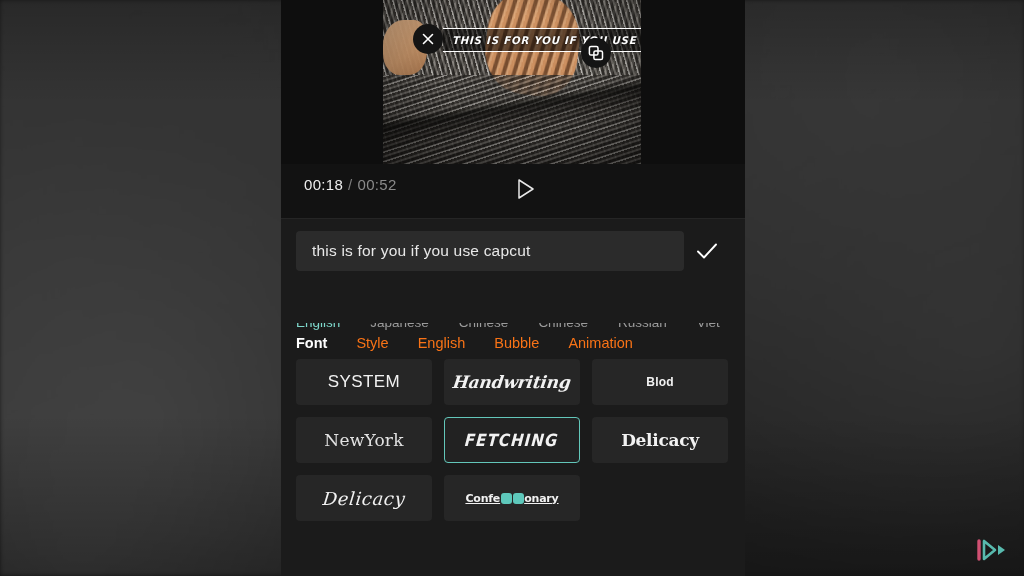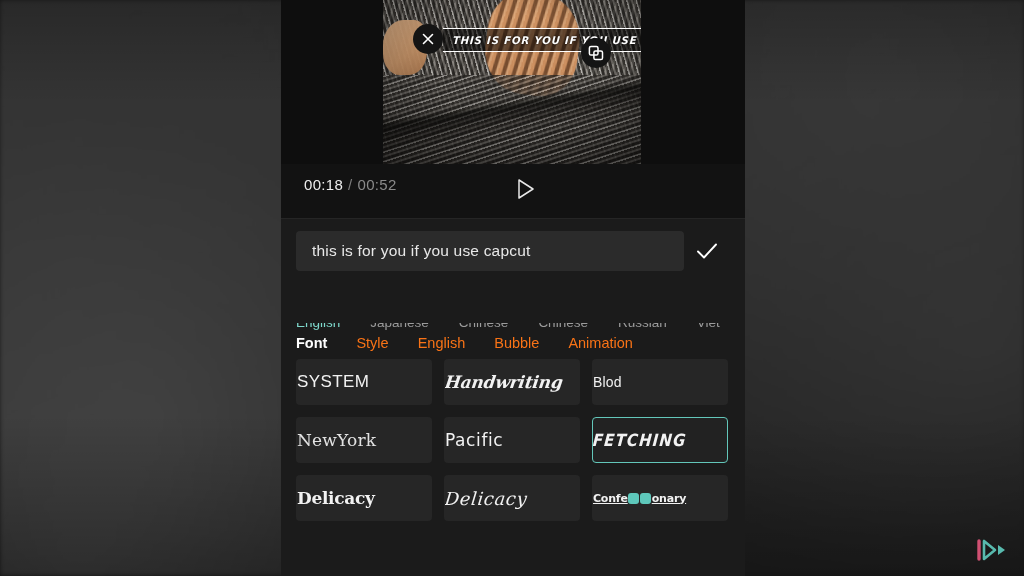--- a/index.html
+++ b/index.html
@@ -241,31 +241,31 @@
     display: flex;
     flex-wrap: wrap;
     gap: 12px 12px;
   }
   .tile {
     width: 136px; height: 46px;
     background: #262626;
     border-radius: 4px;
     border: 1.5px solid transparent;
     box-sizing: border-box;
-    display: flex; align-items: center; justify-content: flex-start;
+    display: flex; align-items: center; justify-content: center;
     color: #f2f2f2;
     overflow: hidden;
   }
   .tile.selected { border-color: #63c7ba; background: #222222; }
 
   
   .f-system      { font-family: "Liberation Sans", sans-serif; font-size: 17px; letter-spacing: .4px; }
   .f-handwriting { font-family: "DejaVu Serif", serif; font-style: italic; font-size: 17px; font-weight: 700; letter-spacing: -.2px; transform: skewX(-8deg); }
   .f-classic     { font-family: "Liberation Sans", sans-serif; font-weight: 700; font-size: 18px; letter-spacing: -.2px; }
-  .f-blod        { font-family: "Liberation Sans", sans-serif; font-weight: 400; font-size: 14px; letter-spacing: .2px; }
+  .f-blod        { font-family: "Liberation Sans", sans-serif; font-weight: 700; font-size: 12px; letter-spacing: .2px; }
   .f-serif       { font-family: "Liberation Serif", serif; font-weight: 700; font-size: 20px; }
   .f-newyork     { font-family: "DejaVu Serif", serif; font-size: 17px; letter-spacing: .2px; color: #e2e2e2; }
   .f-pacific     { font-family: "DejaVu Sans", sans-serif; font-size: 17px; letter-spacing: .6px; transform: scaleY(1.05); }
   .f-fetching    { font-family: "DejaVu Sans", sans-serif; font-weight: 700; font-style: italic; font-size: 15px; letter-spacing: 1.1px; transform: skewX(-5deg) scaleY(1.12); }
   .f-serenade    { font-family: "DejaVu Serif", serif; font-weight: 700; font-size: 17px; letter-spacing: .2px; transform: scaleX(.95); }
   .f-hesperian   { font-family: "DejaVu Serif", serif; font-weight: 700; font-size: 17px; letter-spacing: -.3px; }
   .f-delicacy    { font-family: "DejaVu Serif", serif; font-style: italic; font-size: 18px; letter-spacing: .6px; transform: skewX(-6deg); }
   .f-confect     { font-family: "DejaVu Sans", sans-serif; font-weight: 700; font-size: 11px; letter-spacing: -.2px; display: inline-flex; align-items: center; text-decoration: underline; }
   .f-confect .dot {
     display: inline-block;
@@ -369,23 +369,20 @@
             </div>
             <div class="tile">
               <span class="f-handwriting">Handwriting</span>
             </div>
             <div class="tile">
               <span class="f-blod">Blod</span>
             </div>
             <div class="tile">
               <span class="f-newyork">NewYork</span>
             </div>
-            <div class="tile">
-              <span class="f-pacific">Pacific</span>
-            </div>
             <div class="tile selected">
               <span class="f-fetching">FETCHING</span>
             </div>
             <div class="tile">
               <span class="f-hesperian">Delicacy</span>
             </div>
             <div class="tile">
               <span class="f-delicacy">Delicacy</span>
             </div>
             <div class="tile">

